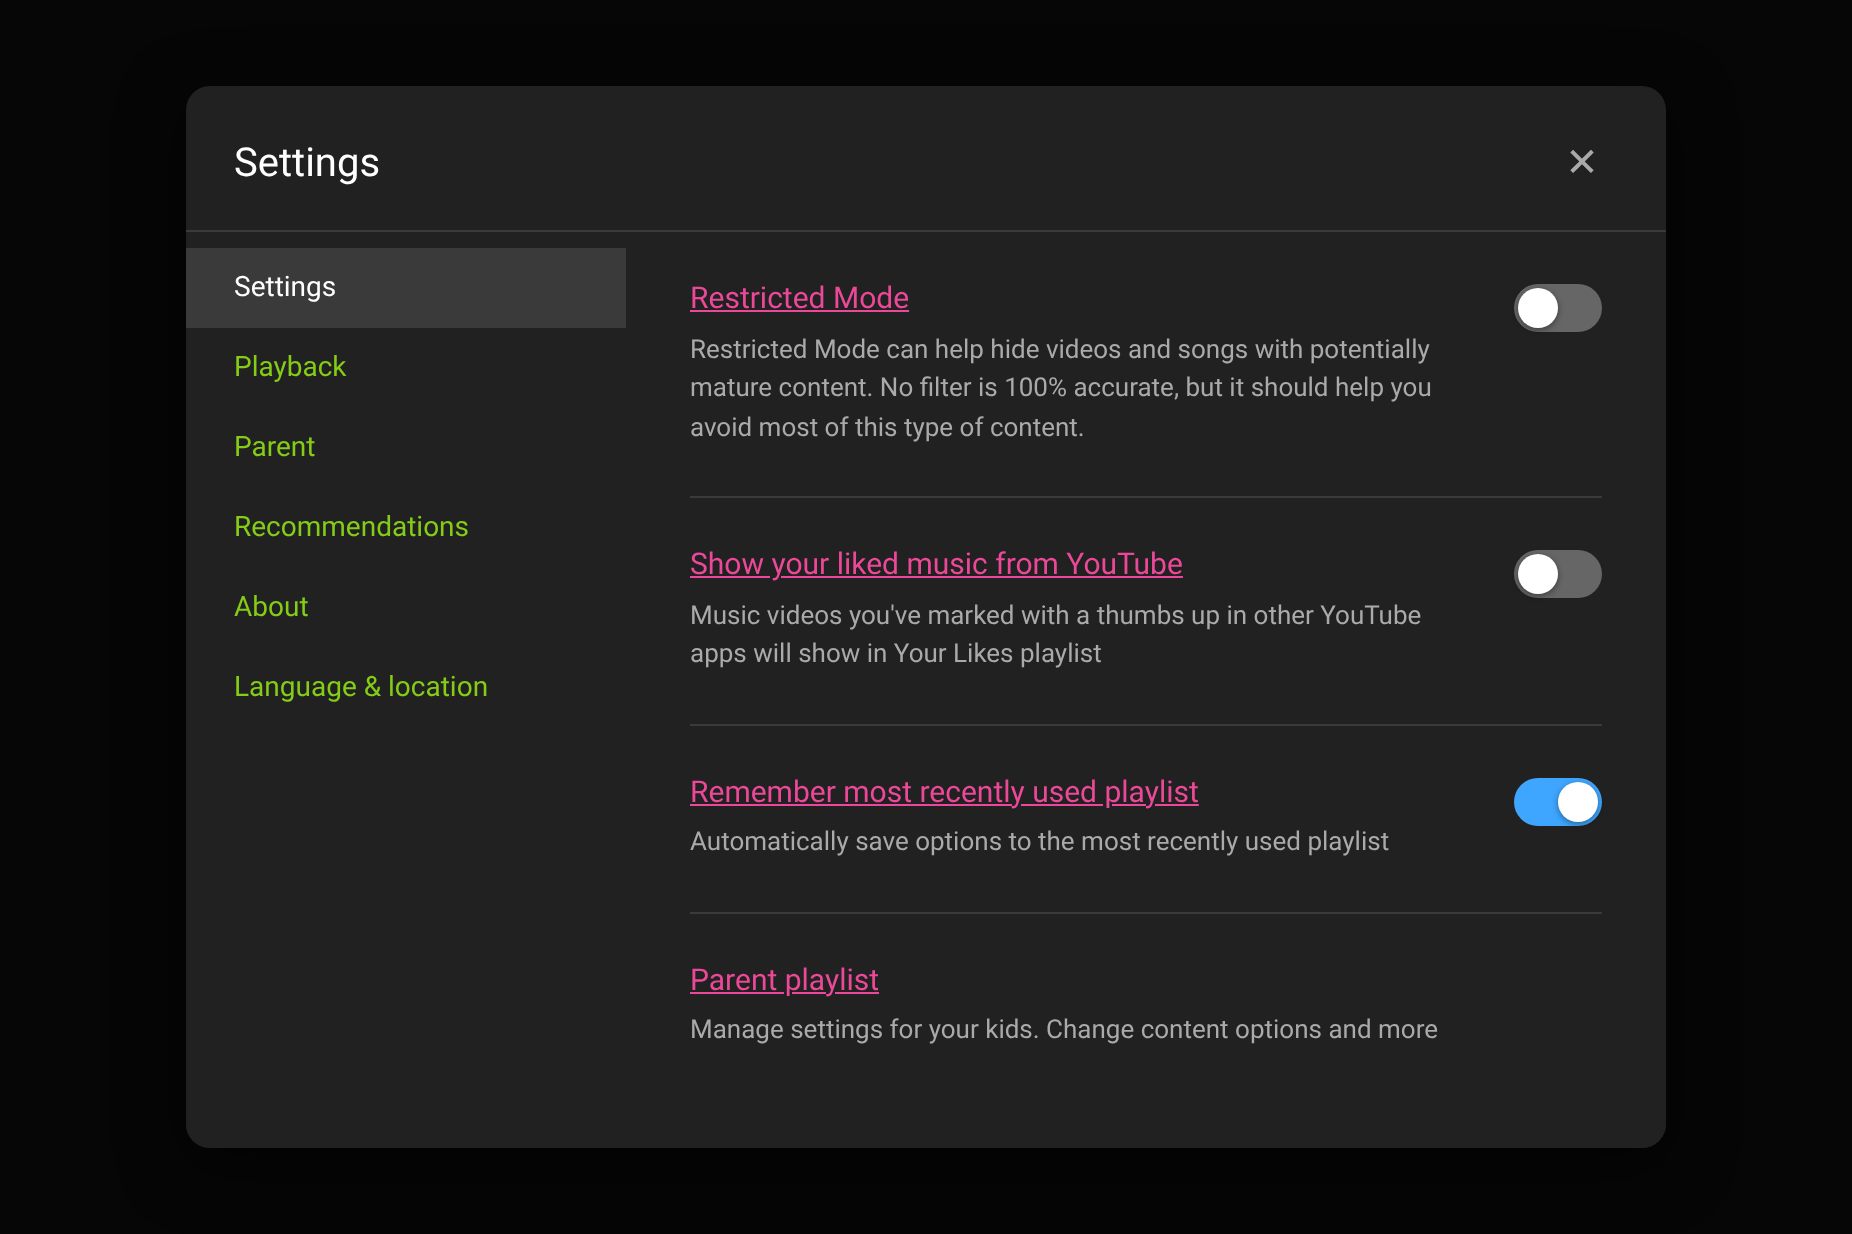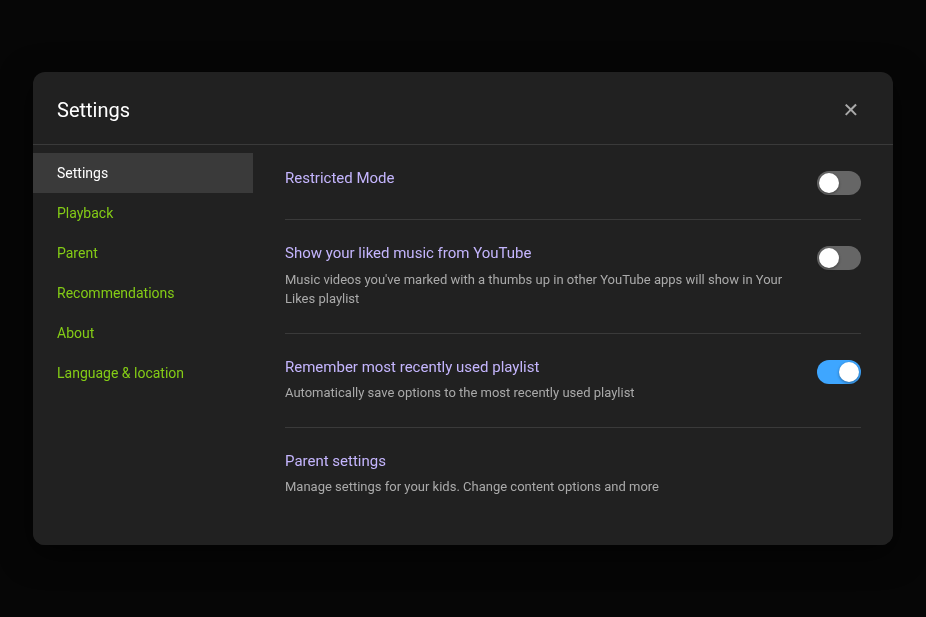--- a/index.html
+++ b/index.html
@@ -29,21 +29,21 @@
       z-index: 10;
       display: flex;
       align-items: center;
       justify-content: center;
     }
 
     
     .dialog {
       background: #212121;
       border-radius: 12px;
-      width: 860px;
+      width: 740px;
       max-height: 560px;
       display: flex;
       flex-direction: column;
       position: relative;
       overflow: hidden;
       box-shadow: 0 8px 32px rgba(0,0,0,0.6);
     }
 
     
     .dialog-header {
@@ -130,25 +130,26 @@
       align-items: flex-start;
       justify-content: space-between;
       gap: 16px;
     }
 
     .section-text {
       flex: 1;
     }
 
     .section-title {
-      color: #c4b5fd;
+      color: #ec4899;
       font-size: 15px;
       font-weight: 400;
       margin-bottom: 6px;
       line-height: 1.3;
+      text-decoration: underline;
     }
 
     .section-desc {
       color: #aaa;
       font-size: 13px;
       line-height: 1.5;
     }
 
     
     .toggle-wrapper {
@@ -216,20 +217,21 @@
           <div class="nav-item">About</div>
           <div class="nav-item">Language &amp; location</div>
         </nav>
 
       <div class="main-content">
 
       <div class="settings-section">
             <div class="section-row">
               <div class="section-text">
                 <div class="section-title">Restricted Mode</div>
+                <div class="section-desc">Restricted Mode can help hide videos and songs with potentially mature content. No filter is 100% accurate, but it should help you avoid most of this type of content.</div>
               </div>
               <div class="toggle-wrapper">
                 <div class="toggle off">
                   <div class="toggle-thumb"></div>
                 </div>
               </div>
             </div>
           </div>
           <div class="settings-section">
             <div class="section-row">
@@ -253,21 +255,21 @@
               <div class="toggle-wrapper">
                 <div class="toggle on">
                   <div class="toggle-thumb"></div>
                 </div>
               </div>
             </div>
           </div>
           <div class="settings-section">
             <div class="section-row">
               <div class="section-text">
-                <div class="section-title">Parent settings</div>
+                <div class="section-title">Parent playlist</div>
                 <div class="section-desc">Manage settings for your kids. Change content options and more</div>
               </div>
             </div>
           </div>
         </div>
 
     </div>
   </div>
 </div>
 

